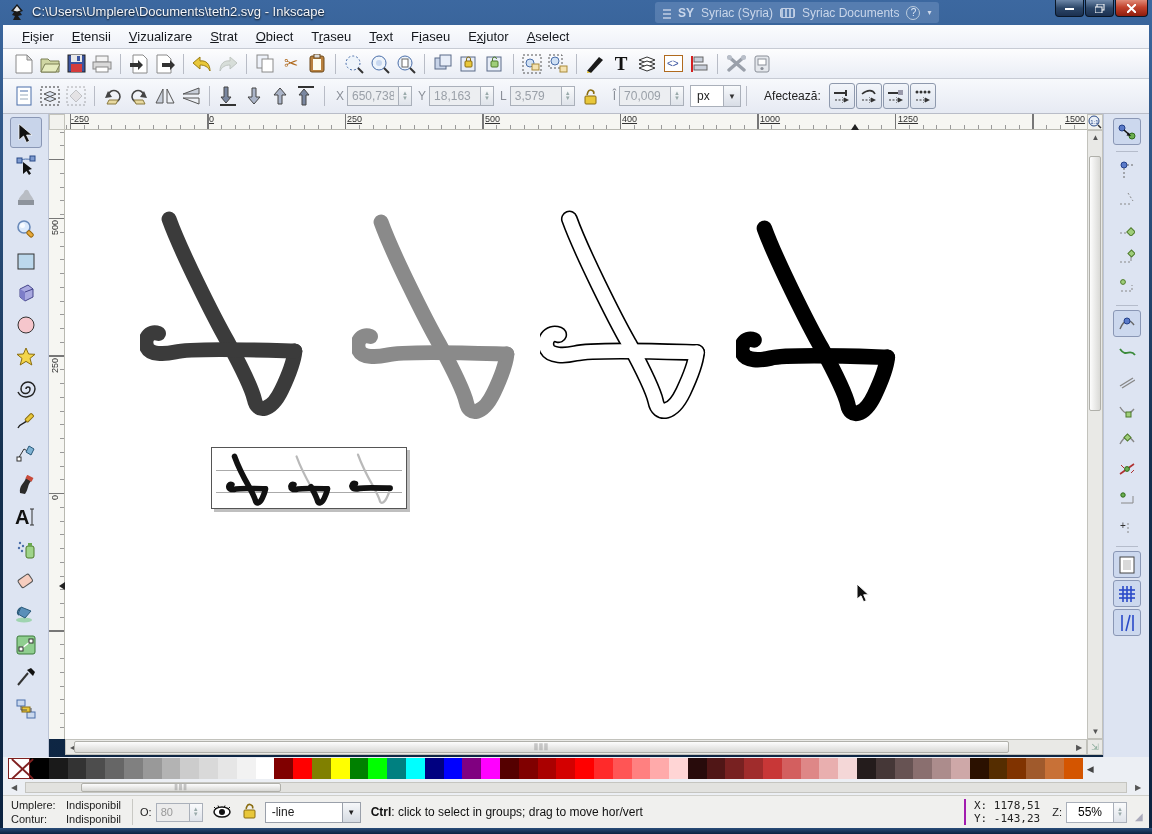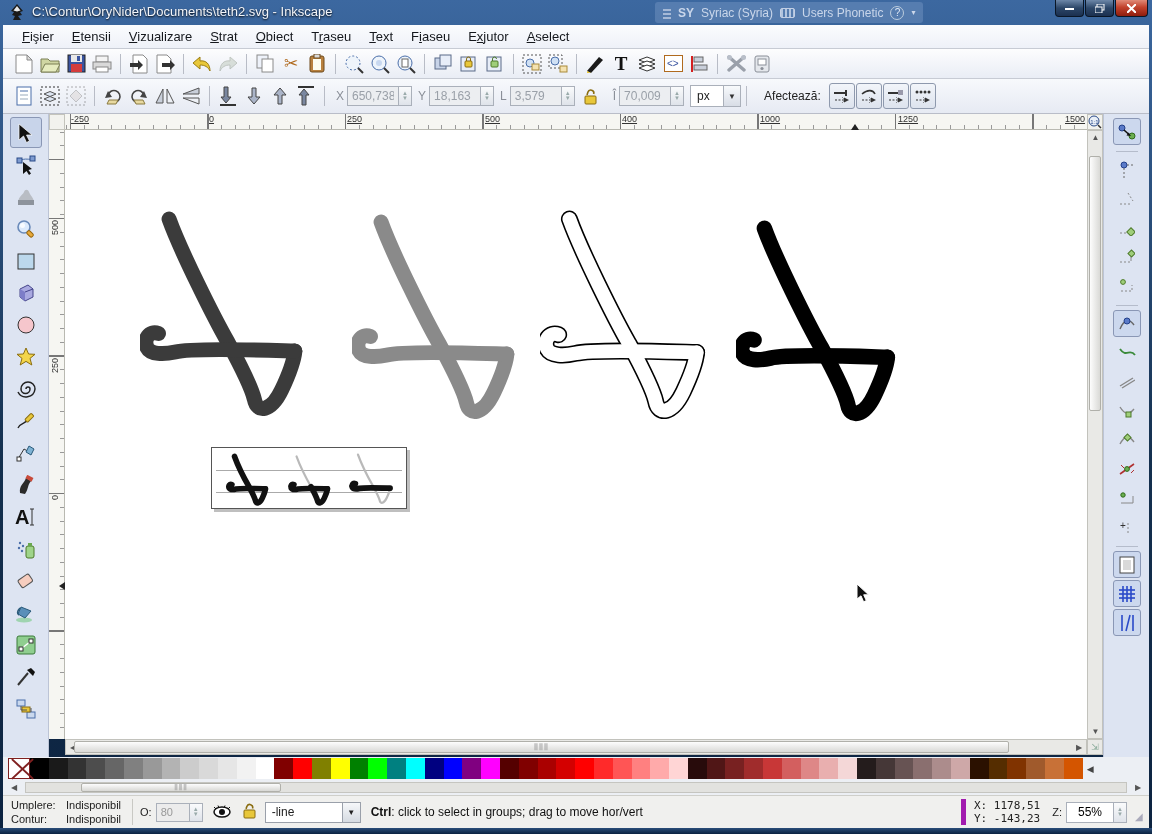--- a/index.html
+++ b/index.html
@@ -117,43 +117,43 @@
   .fs-row .lab{width:55px;}
   .sb-sep{width:1px;height:26px;background:#c9c9c4;margin:0 3px;}
   .opacity-box{display:flex;align-items:center;padding:0 4px;}
   .o-fld{width:34px;height:19px;border:1px solid #aab0ba;background:#ececec;color:#999;font-size:11px;padding:1px 4px;}
   .eye,.lock2{margin:0 5px;}
   .layerdd{display:flex;align-items:center;margin-left:3px;}
   .layerbox{width:78px;height:21px;background:#fff;border:1px solid #9aa0aa;display:flex;align-items:center;padding-left:6px;font-size:12px;}
   .layerarr{width:18px;height:21px;border:1px solid #9aa0aa;border-left:none;background:linear-gradient(180deg,#f6f8fa,#d6dbe2);
     display:flex;align-items:center;justify-content:center;font-size:8px;}
   .hint{margin-left:10px;flex:1;font-size:12px;color:#111;}
-  .xy-block{font-family:"DejaVu Sans Mono",monospace;font-size:11px;line-height:13px;text-align:left;padding:0 8px;border-left:5px solid #a21caf;}
+  .xy-block{font-family:"DejaVu Sans Mono",monospace;font-size:11px;line-height:13px;text-align:left;padding:0 8px;border-left:2px solid #a21caf;}
   .zoombox{display:flex;align-items:center;padding-right:6px;}
   .z-fld{width:48px;height:21px;border:1px solid #aab0ba;background:#fff;font-size:12px;text-align:center;padding:1px;}
   .grip{width:12px;height:12px;margin:10px 2px 0 2px;color:#aab;font-size:10px;}
   .frame-bottom{position:absolute;left:0;bottom:0;width:1152px;height:6px;background:linear-gradient(180deg,#2a4d79,#0b2240);}
 </style>
 </head>
 <body>
 
 <div class="window">
 
   <div class="titlebar">
     <svg class="app-ico" viewBox="0 0 16 16">
       <polygon points="8,0 14,7 11,8 13,11 9,12 12,16 4,16 6,12 3,11 5,8 2,7" fill="#1a1a1a"></polygon>
       <polygon points="8,2 11.5,6.5 8,7.5 4.5,6.5" fill="#e8e8e8"></polygon>
     </svg>
-    <span class="title-text">C:\Contur\OryNider\Documents\teth2.svg - Inkscape</span>
+    <span class="title-text">C:\Users\Umplere\Documents\teth2.svg - Inkscape</span>
     <div class="langbar">
       <span class="dots"></span>
       <span style="font-weight:bold;">SY</span>
       <span>Syriac (Syria)</span>
       <span class="kbd-ico"></span>
-      <span>Users Phonetic</span>
+      <span>Syriac Documents</span>
       <span class="help-circ">?</span>
       <span class="caret-mini">▾</span>
     </div>
     <div class="winbtns">
       <div class="wbtn">
           <svg width="9" height="3">
             <rect y="1" width="9" height="2" fill="#fff"></rect>
           </svg>
         </div>
       <div class="wbtn">

